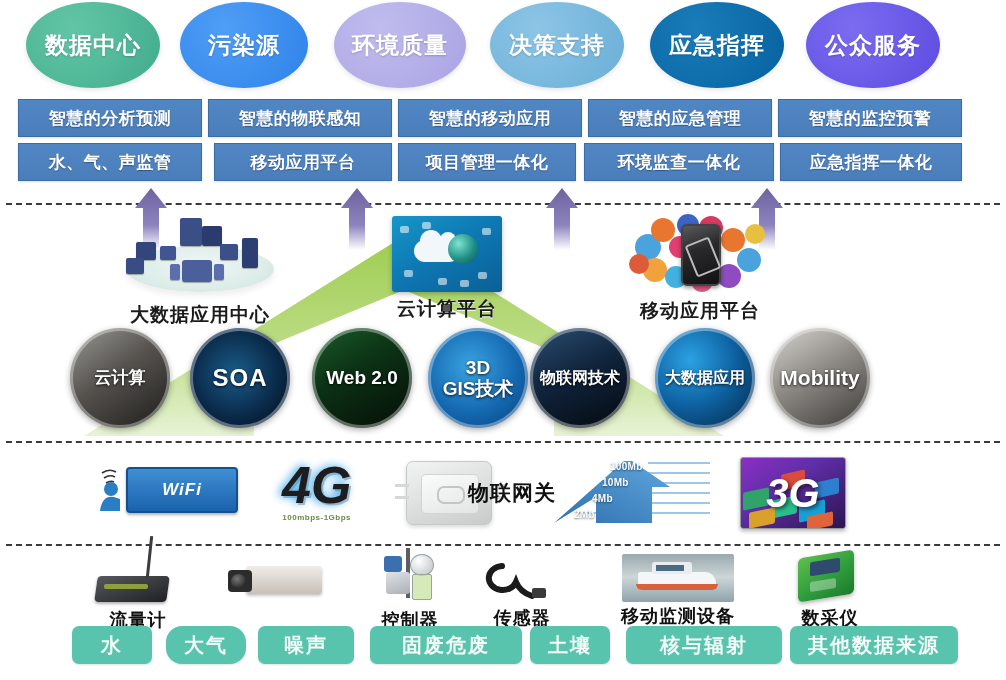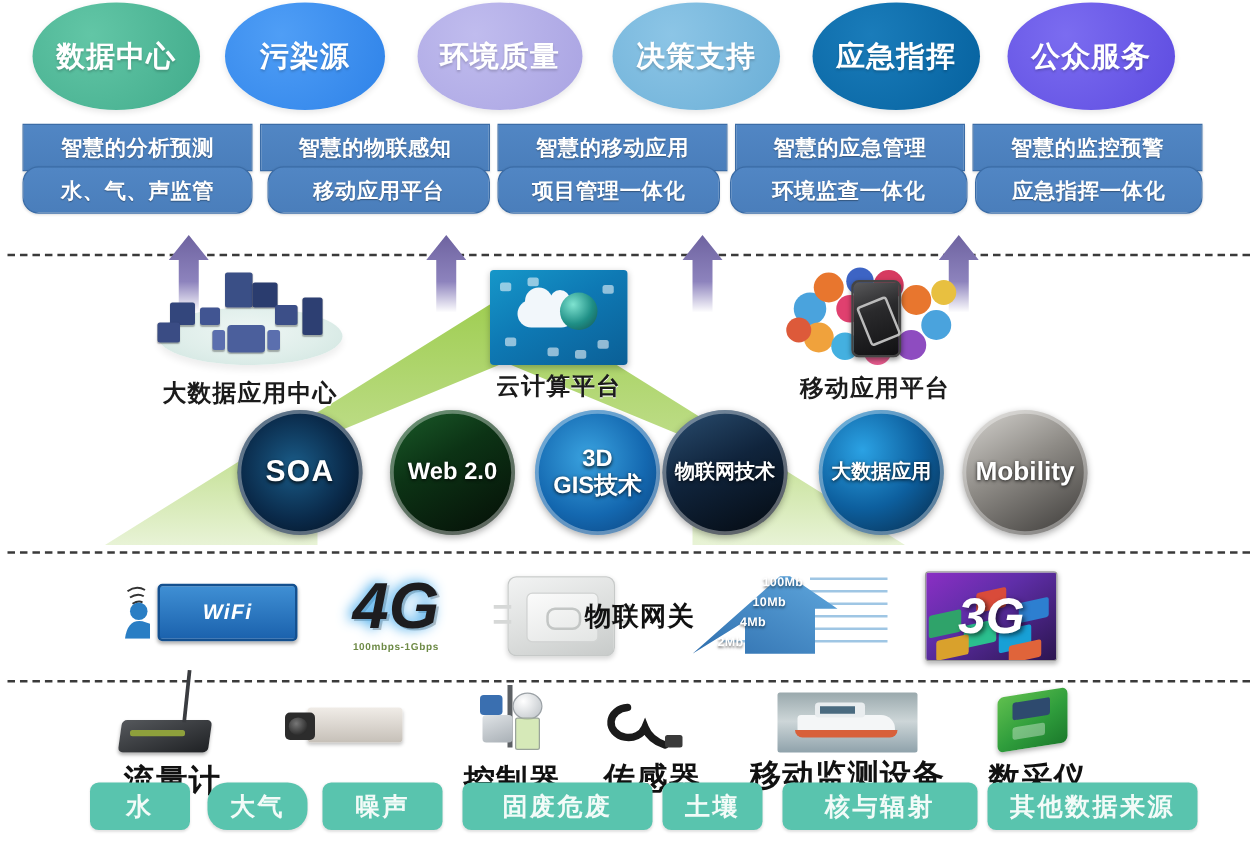--- a/index.html
+++ b/index.html
@@ -25,21 +25,21 @@
     position:absolute;height:36px;
     background:linear-gradient(180deg,#5186c4 0%,#4a7ebb 100%);
     border:1px solid #3b6ca6;
     display:flex;align-items:center;justify-content:center;
     color:#fff;font-size:17px;font-weight:bold;letter-spacing:.5px;
     text-shadow:0 1px 1px rgba(0,0,0,.35);
     box-shadow:0 1px 2px rgba(0,0,0,.12);
     text-align:center;
   }
   .lbl.r1{top:0;}
-  .lbl.r2{top:34px;border-radius:13px;}
+  .lbl.r2{top:44px;}
 
   
   .divider{
     position:absolute;left:6px;width:994px;height:0;
     border-top:2px dashed #3a3a3a;
   }
 
   
   .parrow{position:absolute;width:34px;height:62px;}
 
@@ -144,21 +144,21 @@
     position:relative;z-index:5;color:#fff;font-size:40px;font-weight:bold;font-style:italic;
     text-shadow:2px 2px 4px rgba(0,0,0,.6);
   }
   .g3-tile{position:absolute;border-radius:2px;transform:skewY(-12deg);}
 
   
   #dev-layer{position:absolute;left:0;top:548px;width:1006px;height:132px;}
   .dev{position:absolute;text-align:center;}
   .dev .dart{margin:0 auto 2px auto;position:relative;}
   .dev .dcap{
-    font-size:25px;font-weight:bold;color:#111;letter-spacing:1px;white-space:nowrap;
+    font-size:18px;font-weight:bold;color:#111;letter-spacing:1px;white-space:nowrap;
     text-shadow:0 1px 0 #fff;
   }
   .pill{
     position:absolute;height:38px;border-radius:7px;background:#59c4ae;
     display:flex;align-items:center;justify-content:center;
     color:#f2fbf8;font-size:20px;font-weight:bold;letter-spacing:2px;
     box-shadow:0 1px 2px rgba(0,0,0,.12);
   }
 </style>
 </head>
@@ -305,20 +305,23 @@
         <div class="mb-b" style="left:4px;top:42px;width:20px;height:20px;background:#dd5a3a;"></div>
         <div class="mb-phone">
           <div style="position:absolute;left:7px;top:14px;width:22px;height:30px;border:2px solid #bbb;border-radius:3px;transform:rotate(-22deg);"></div>
         </div>
       </div>
       <div class="cap">移动应用平台</div>
     </div>
   </div>
 
   <div id="tech-row">
+    <div class="tech" style="left:70px;background:linear-gradient(145deg,#9a9a96 0%,#55524e 45%,#1d1c1a 100%);">
+      <span>云计算</span>
+      </div>
     <div class="tech" style="left:190px;background:radial-gradient(circle at 45% 45%,#1a5c88 0%,#0a2a4a 55%,#020913 100%);font-size:24px;letter-spacing:1px;">
       <span>SOA</span>
       </div>
     <div class="tech" style="left:312px;background:linear-gradient(150deg,#1b5d2a 0%,#0c3315 40%,#050d06 100%);font-size:19px;">
       <span>Web 2.0</span>
       </div>
     <div class="tech" style="left:428px;background:radial-gradient(circle at 42% 38%,#3aa3e0 0%,#1468b0 55%,#0a3c74 100%);font-size:19px;white-space:pre-line;">
       <span>3D
 GIS技术</span></div>
     <div class="tech" style="left:530px;background:linear-gradient(155deg,#2b4f72 0%,#10243c 45%,#04090f 100%);font-size:16px;">

